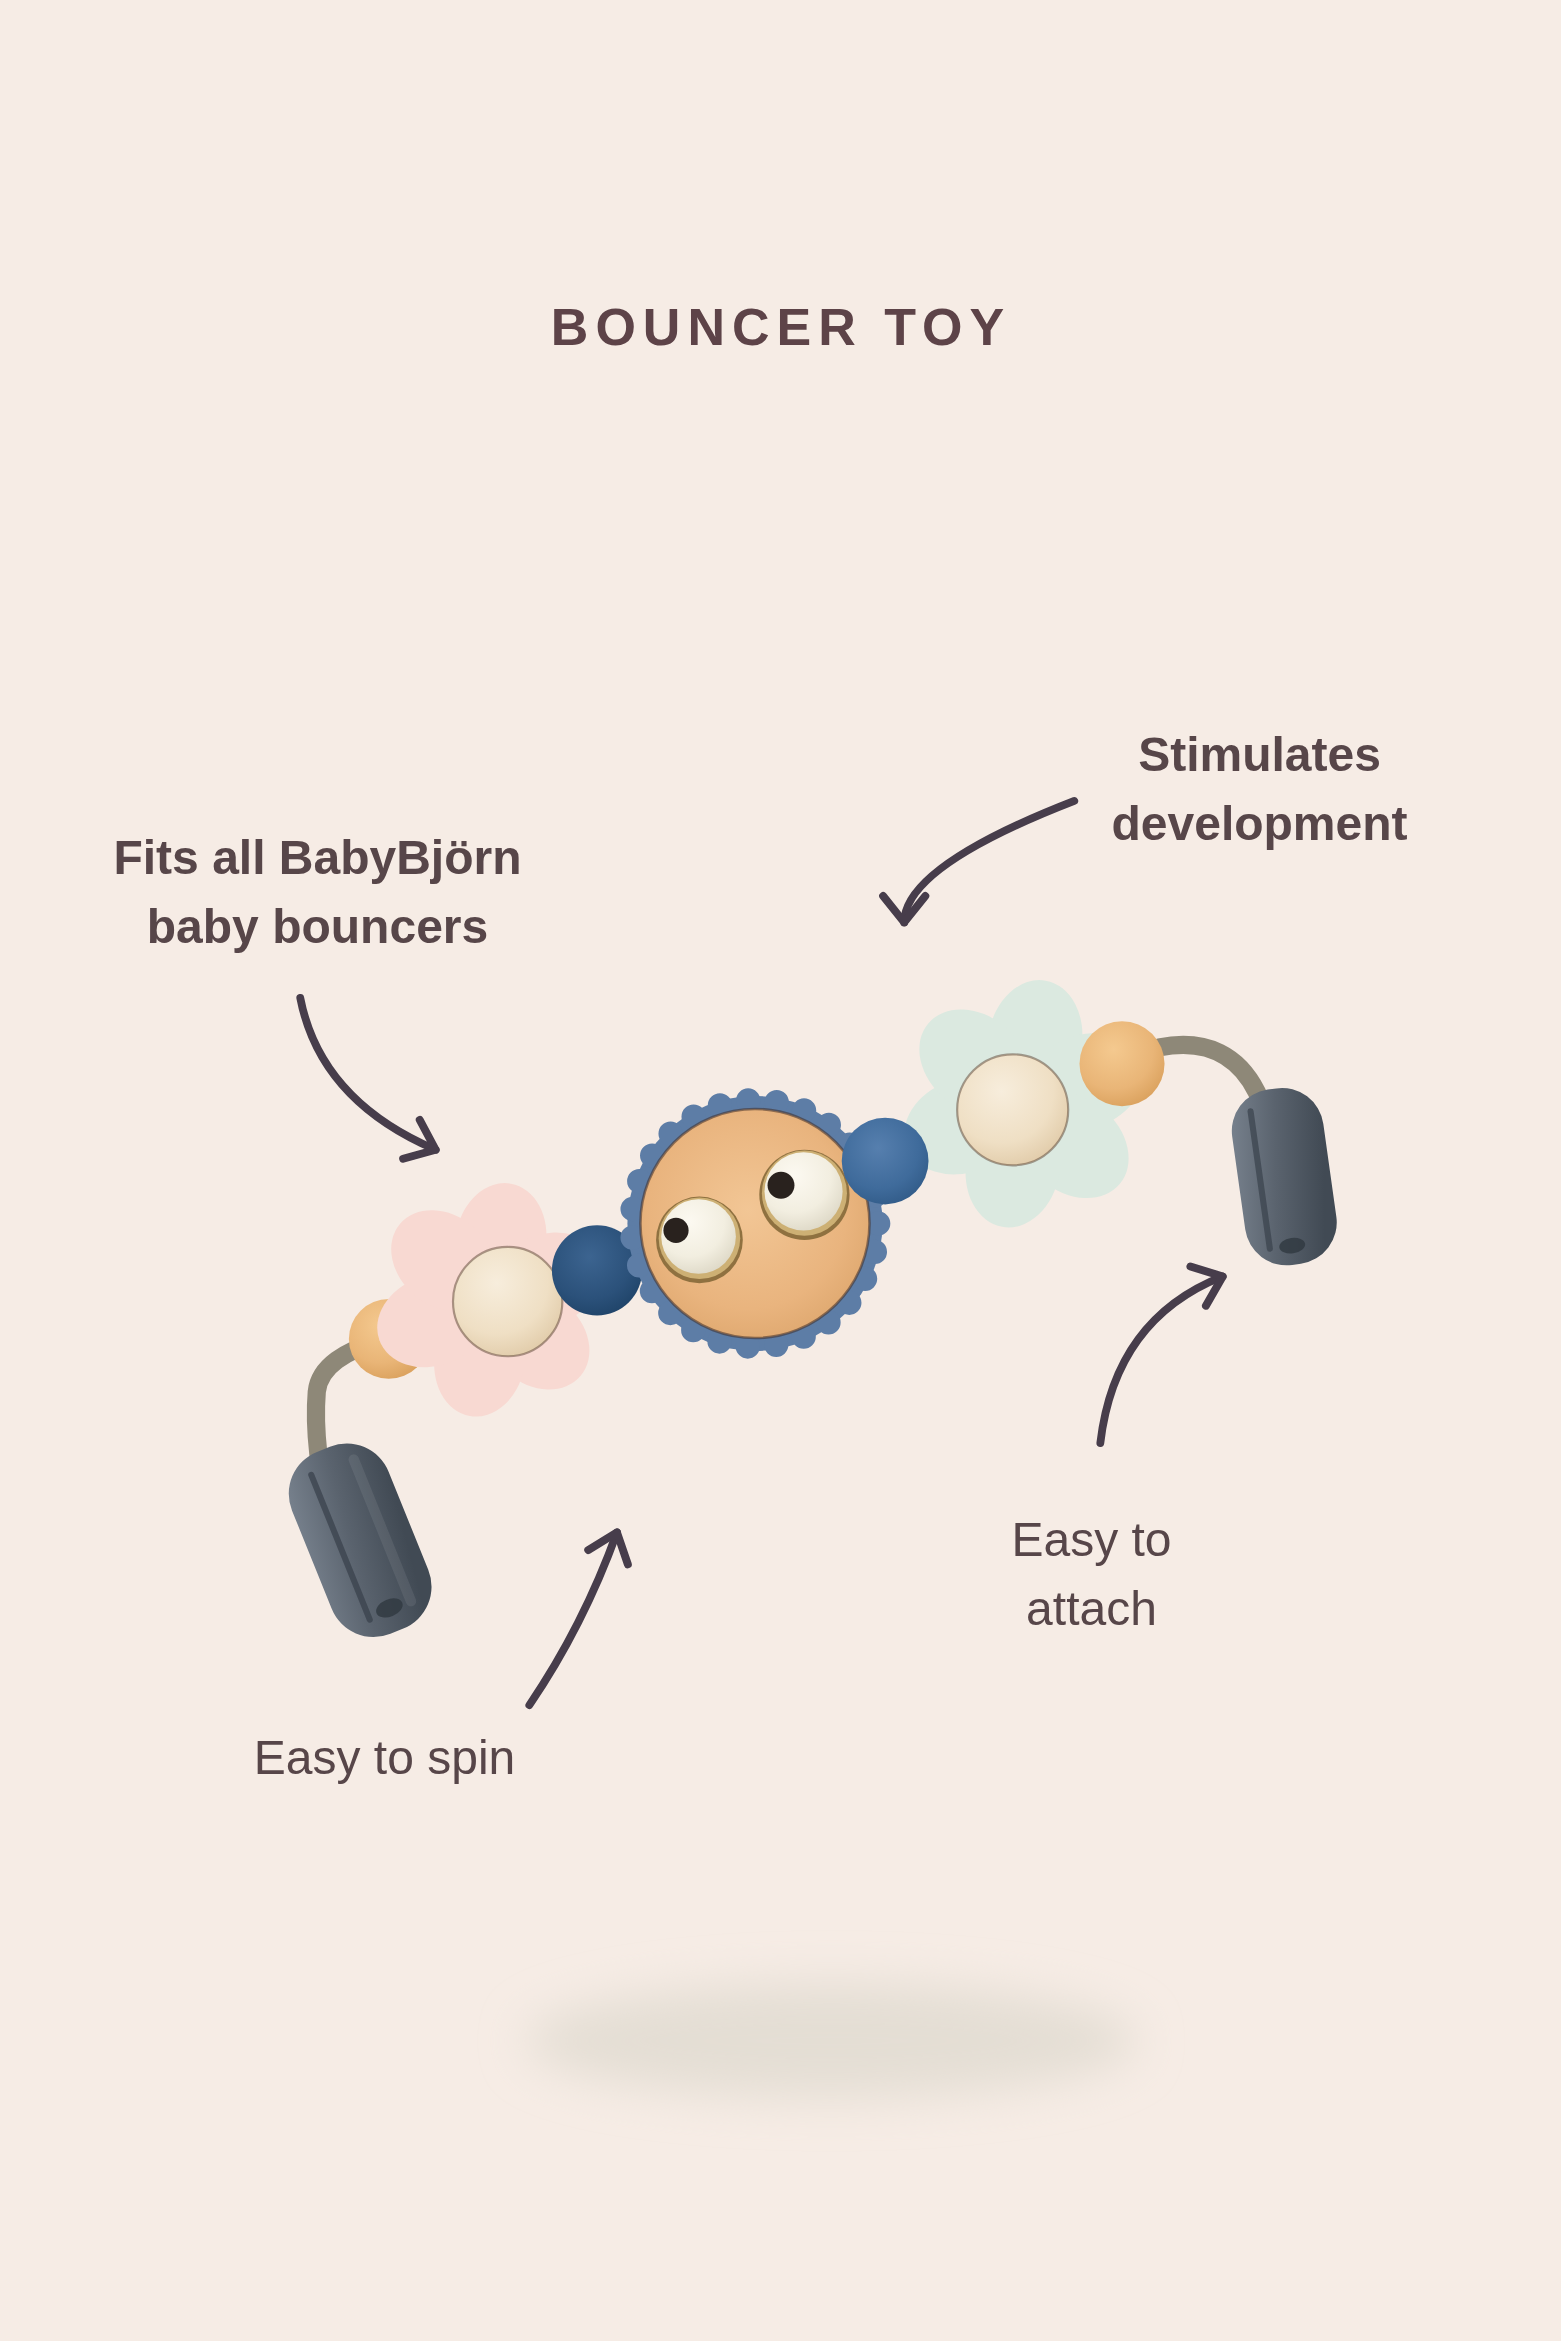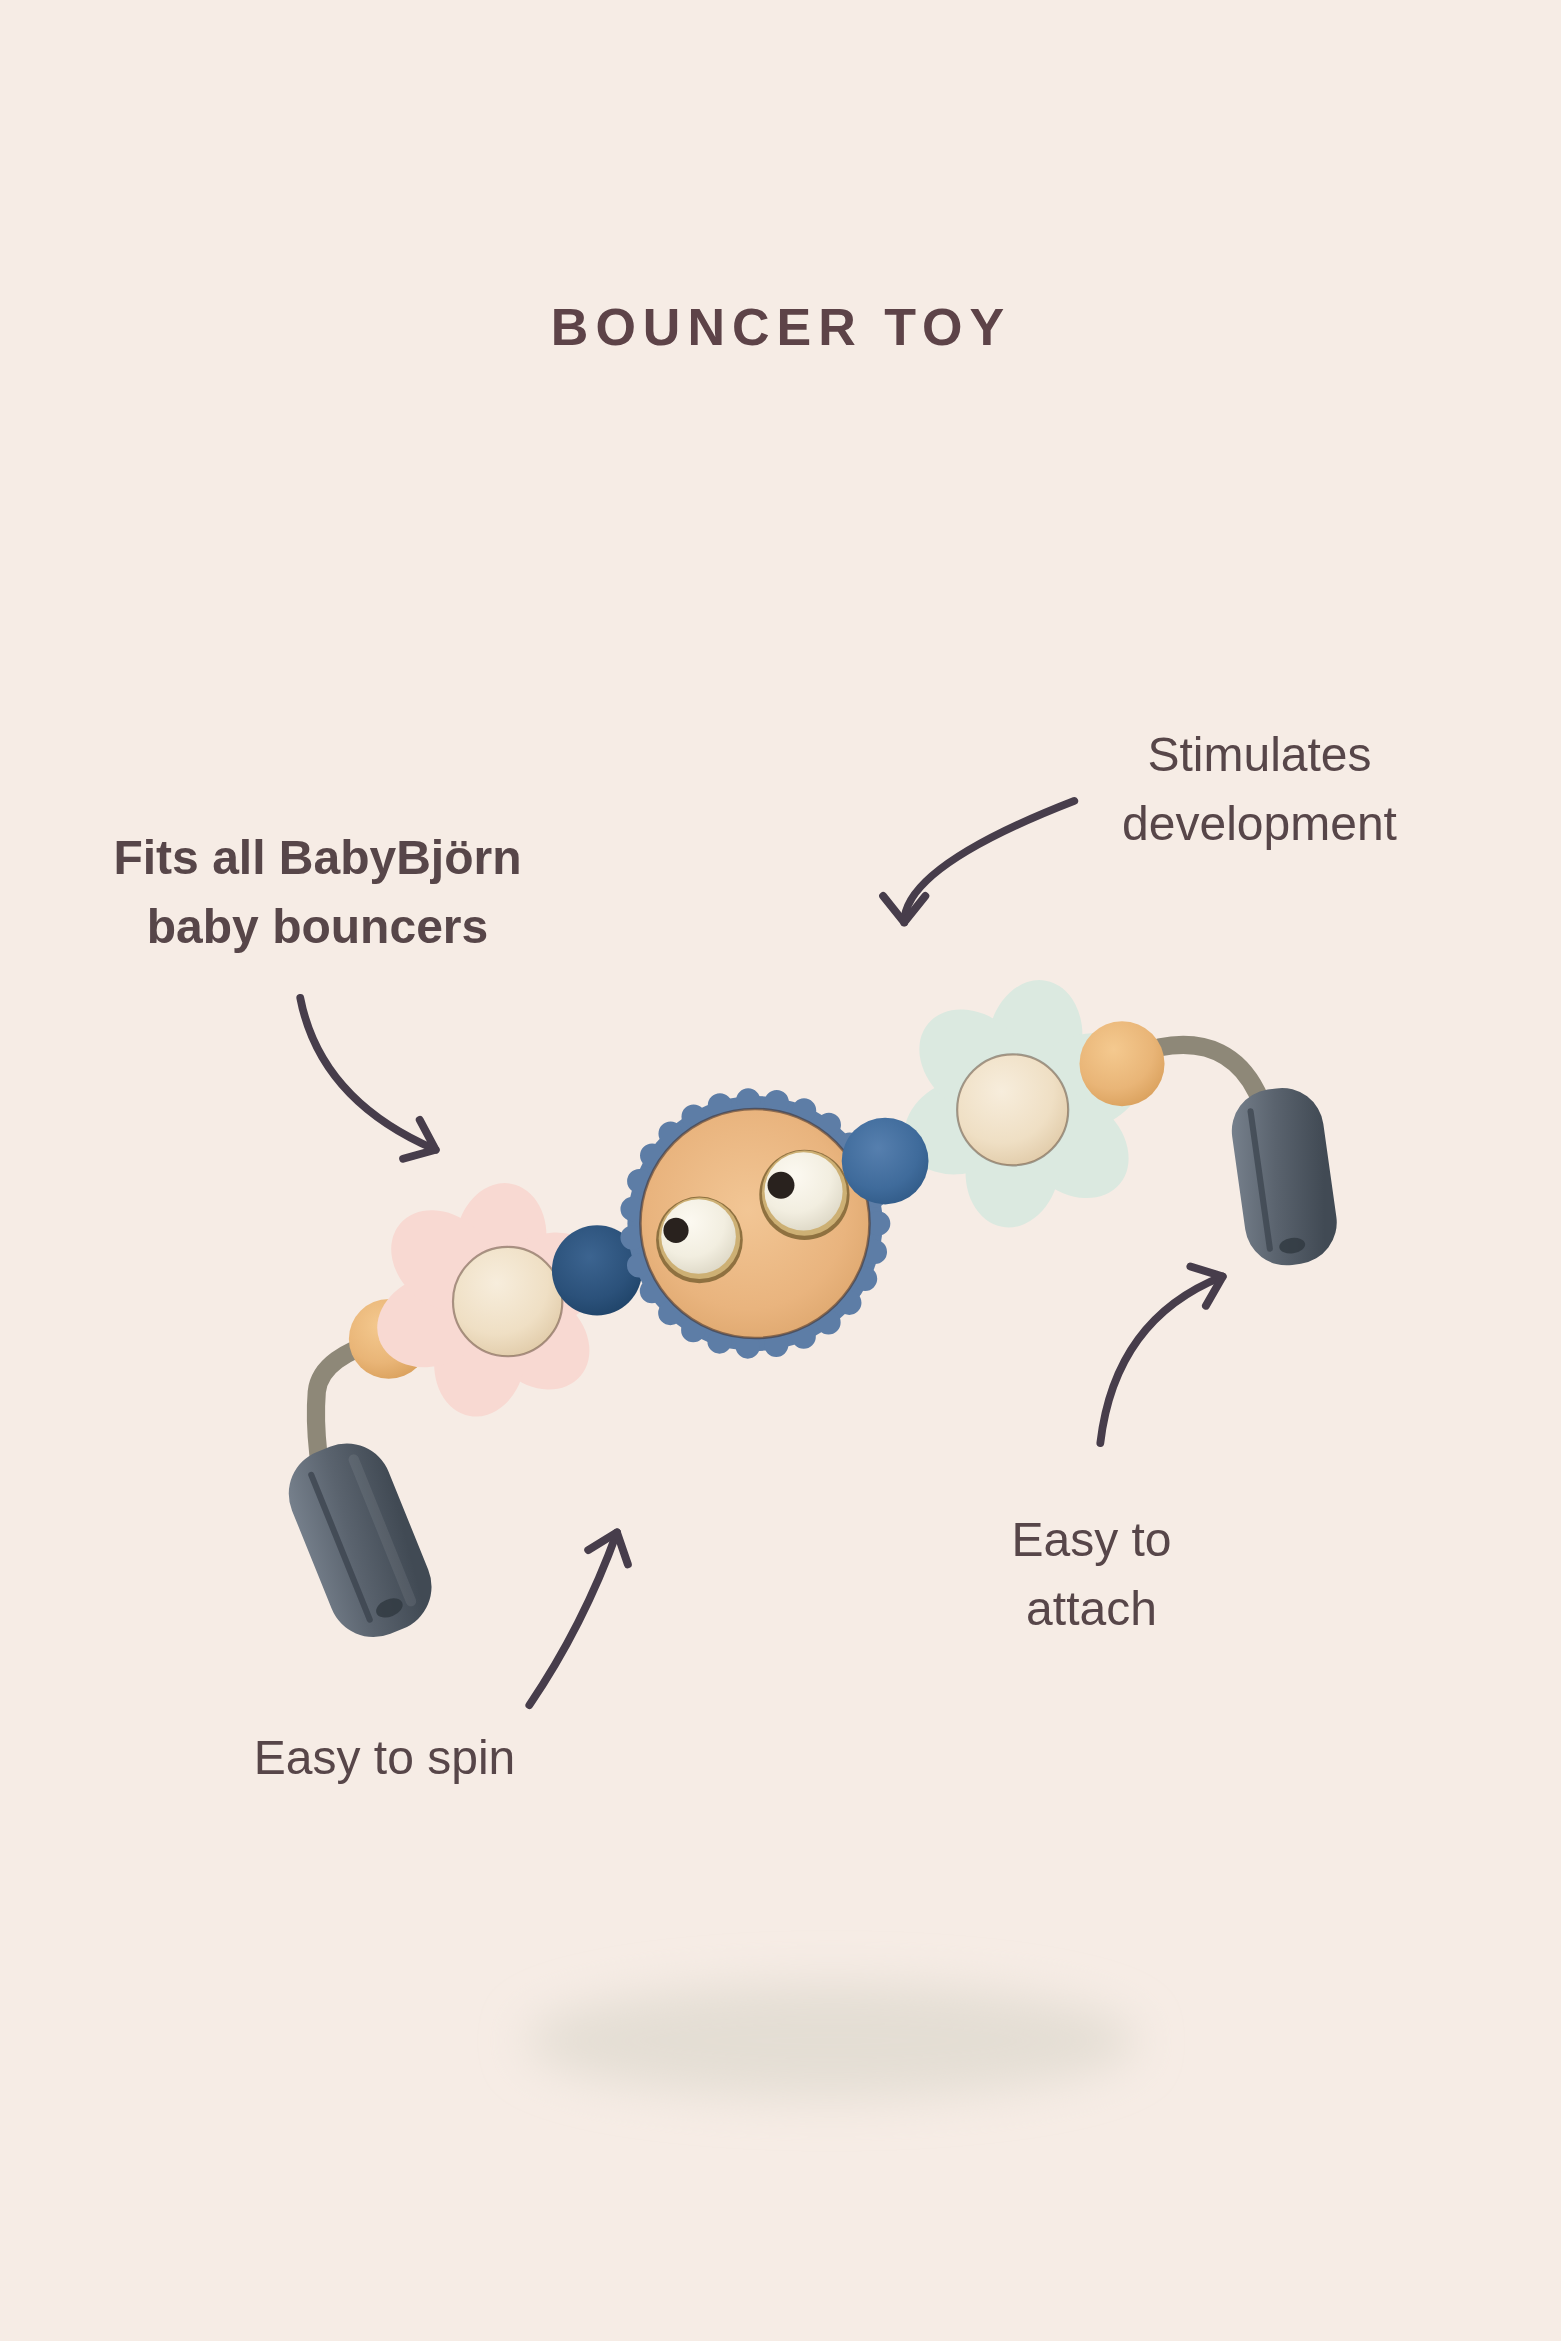--- a/index.html
+++ b/index.html
@@ -6,21 +6,21 @@
   .stage{position:relative;width:1562px;height:2342px;background:#f6ece5;overflow:hidden;
          font-family:"Liberation Sans",sans-serif;}
   .stage svg{position:absolute;left:0;top:0;}
   .eyebrow{position:absolute;left:0;top:293px;width:1562px;text-align:center;
            font:700 52px/57px "Liberation Sans",sans-serif;letter-spacing:7px;color:#5d4348;margin-top:6px;}
   .title{position:absolute;left:0;top:368px;width:1562px;text-align:center;
          font:700 172px/196px "Liberation Serif",serif;letter-spacing:-1.7px;color:#443a4f;}
   .label{position:absolute;width:555px;text-align:center;white-space:pre-line;
          font:400 48px/69px "Liberation Sans",sans-serif;color:#574649;}
   .label.fits{left:40px;top:823px;font-weight:bold;}
-  .label.stim{left:982px;top:720px;}
+  .label.stim{left:982px;top:720px;font-weight:bold;}
   .label.attach{left:814px;top:1458px;margin-top:47px;}
   .label.spin{left:107px;top:1723px;}
 </style>
 </head>
 <body>
 
 <div class="stage">
 
   <svg width="1562" height="2342" viewBox="0 0 1800 2699" aria-hidden="true">
     <defs>

